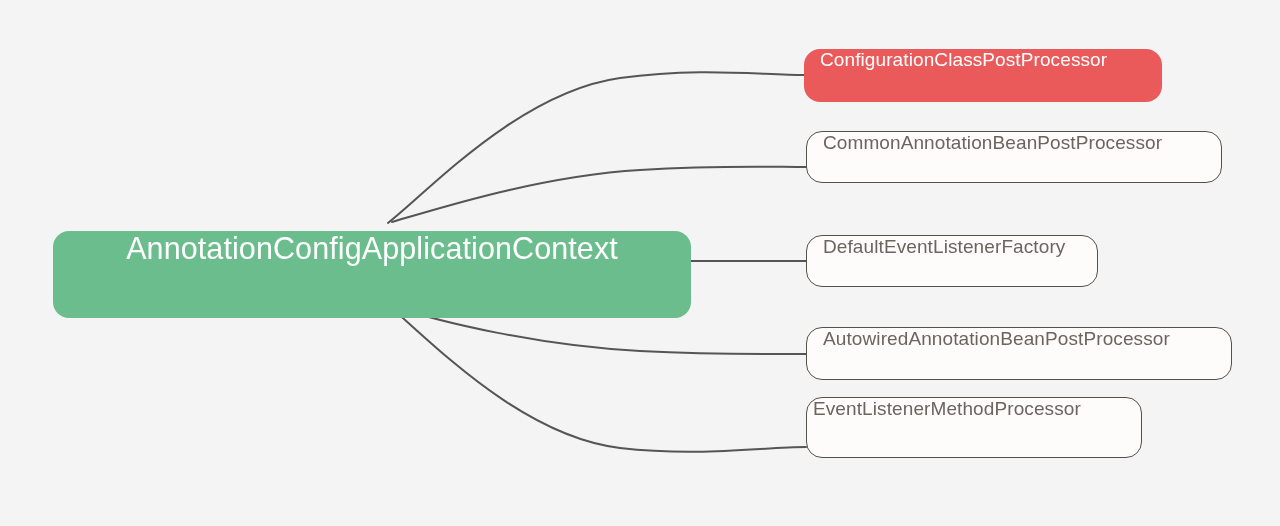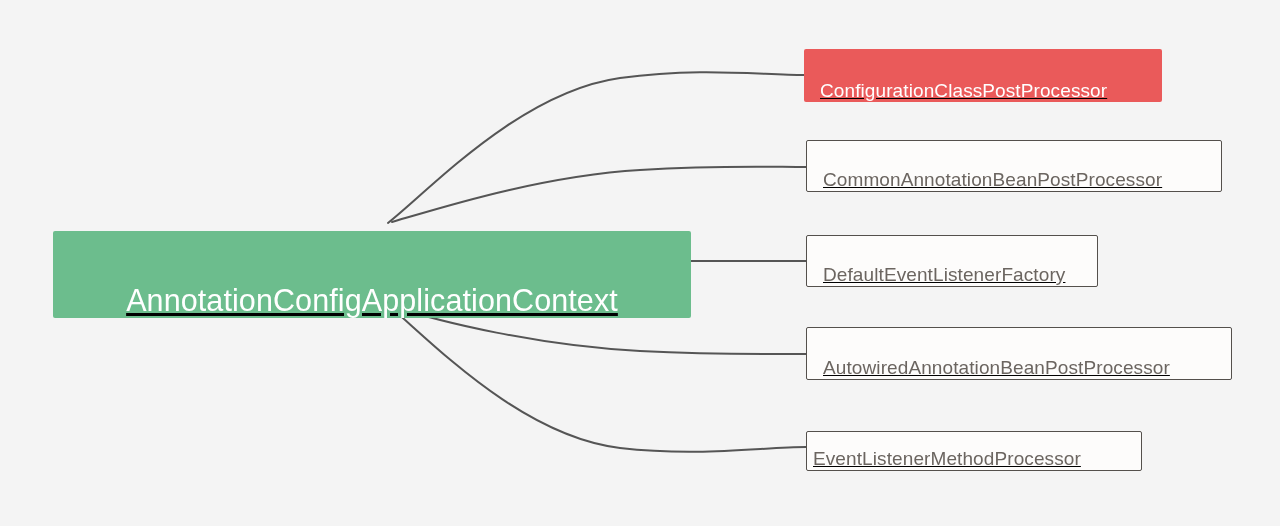--- a/index.html
+++ b/index.html
@@ -27,24 +27,23 @@
     top: 0;
     width: 1280px;
     height: 526px;
     pointer-events: none;
   }
 
   .node {
     position: absolute;
     box-sizing: border-box;
     display: flex;
-    align-items: flex-end;
-    border-radius: 2px;
+    align-items: flex-start;
+    border-radius: 16px;
     white-space: nowrap;
-    text-decoration: underline;
   }
 
   .node-label {
     display: block;
     letter-spacing: 0.1px;
   }
 
   
   .node-root {
     left: 53px;
@@ -83,24 +82,24 @@
 
   .node-plain {
     background: #fdfcfb;
     border: 1.3px solid #54504c;
   }
   .node-plain .node-label {
     color: #6b6560;
   }
 
   .leaf-0 { left: 804px; top: 49px;  width: 358px; height: 53px; }
-  .leaf-1 { left: 806px; top: 140px; width: 416px; height: 52px; }
+  .leaf-1 { left: 806px; top: 131px; width: 416px; height: 52px; }
   .leaf-2 { left: 806px; top: 235px; width: 292px; height: 52px; }
   .leaf-3 { left: 806px; top: 327px; width: 426px; height: 53px; }
-  .leaf-4 { left: 806px; top: 431px; width: 336px; height: 40px; padding-left: 6px; }
+  .leaf-4 { left: 806px; top: 397px; width: 336px; height: 61px; padding-left: 6px; }
 </style>
 </head>
 <body>
 
 <div id="canvas">
 
   <svg id="edge-layer" viewBox="0 0 1280 526" xmlns="http://www.w3.org/2000/svg">
     <g id="edge-group" fill="none" stroke-width="2" stroke-linecap="round">
         <path d="M 388,223 C 430,190 520,92 620,78 C 700,67 760,75 804,75" stroke="#555555"></path>
         <path d="M 392,222 C 440,208 540,176 640,170 C 720,165 770,167 806,167" stroke="#555555"></path>

